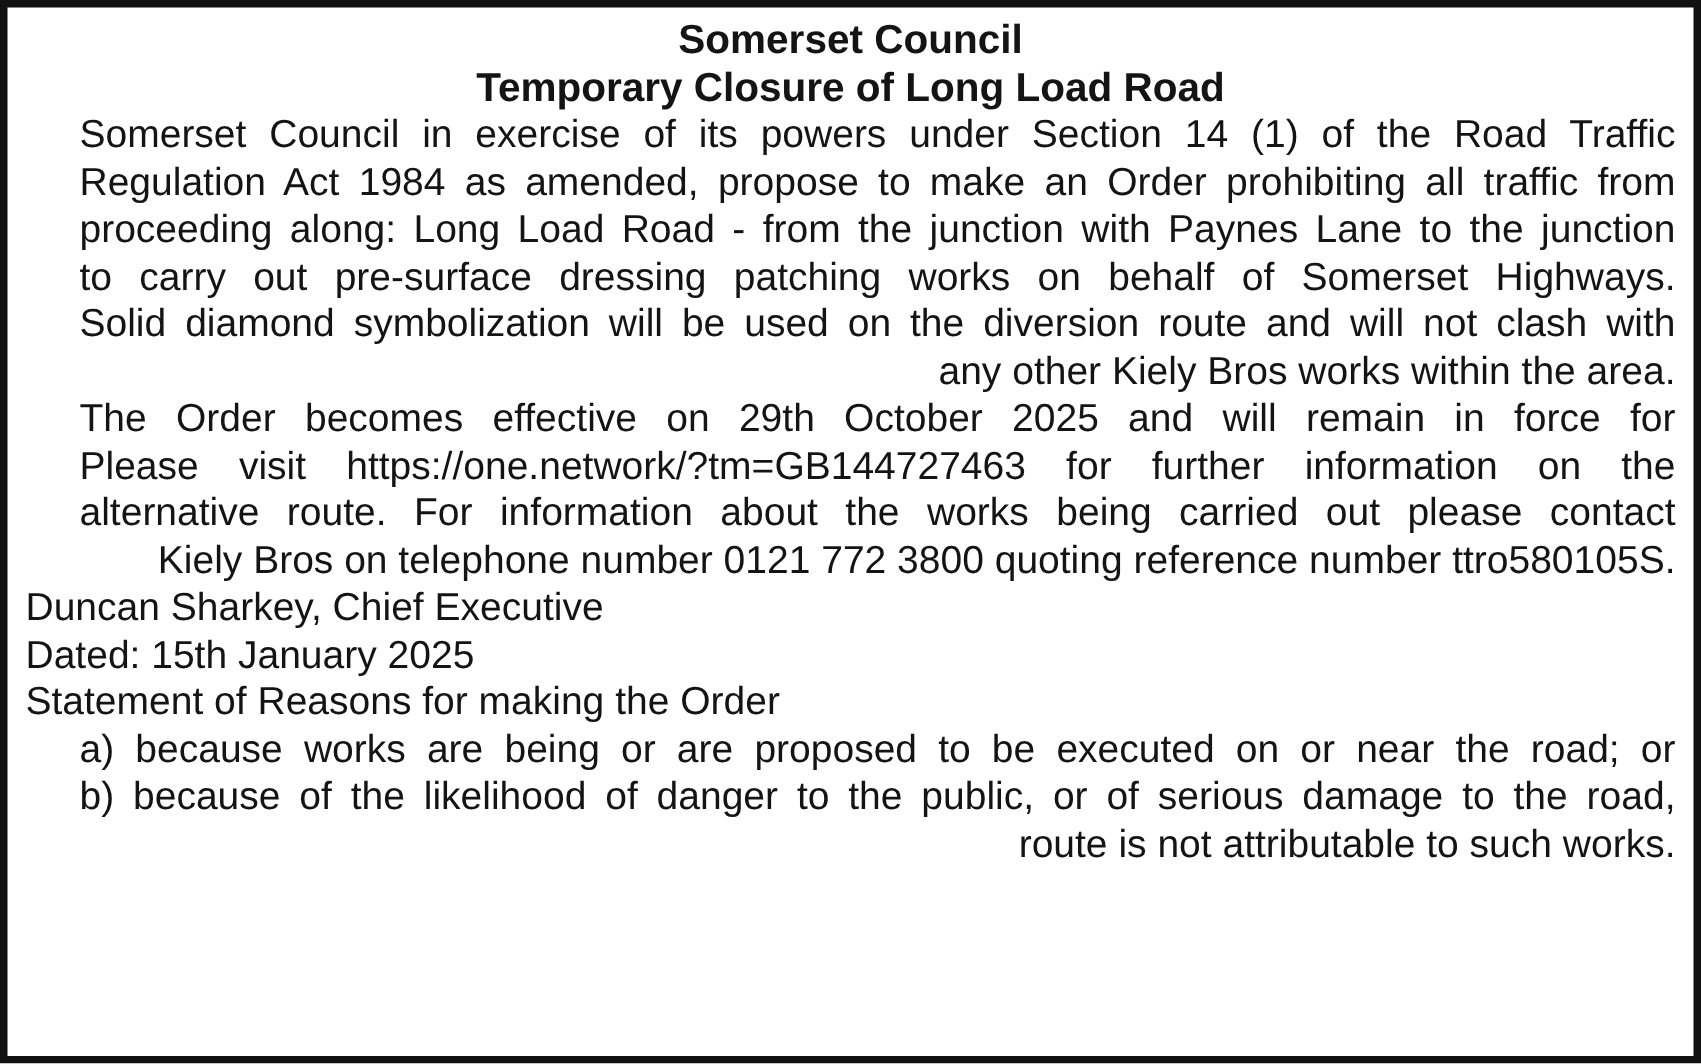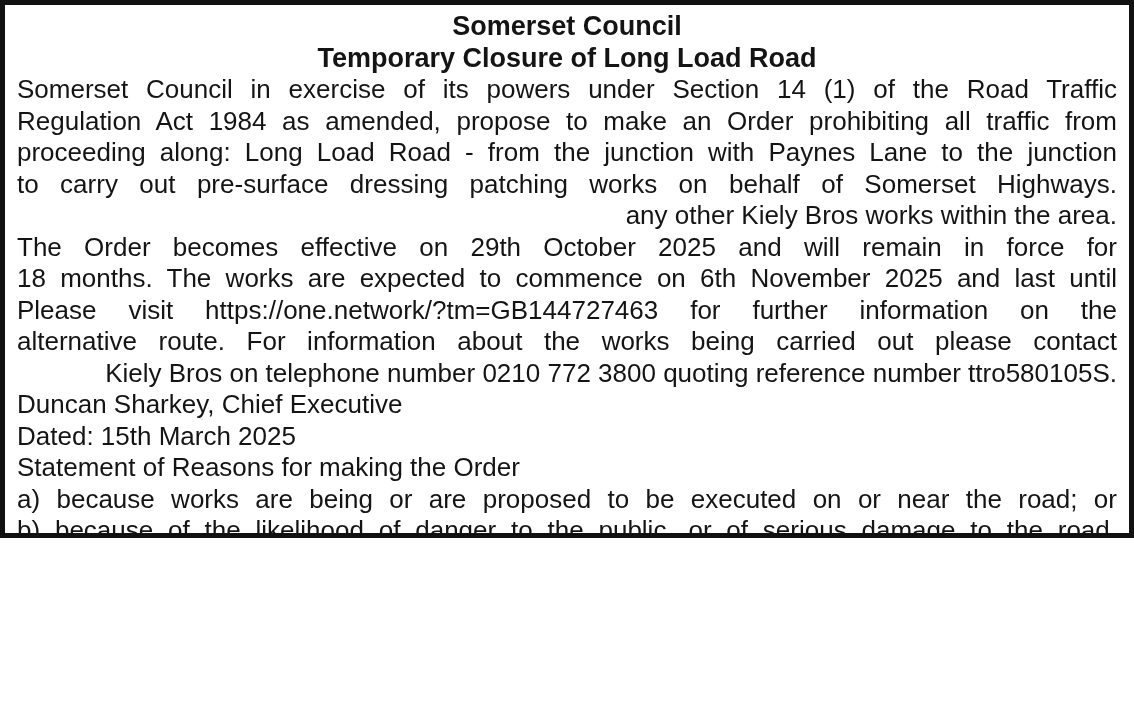--- a/index.html
+++ b/index.html
@@ -3,41 +3,42 @@
 <meta charset="utf-8">
 <style>
   html, body {
     margin: 0;
     padding: 0;
     background: #ffffff;
   }
   .notice {
     box-sizing: border-box;
     width: 1134px;
-    height: 538px;
+    height: 709px;
     border: 5px solid #111111;
     background: #ffffff;
     padding: 6px 12px 0 12px;
     overflow: hidden;
     font-family: "Liberation Sans", "DejaVu Sans", sans-serif;
     font-size: 26px;
     line-height: 31.5px;
     color: #141414;
   }
   .title-block div {
     text-align: center;
     font-weight: bold;
     font-size: 27px;
   }
   
   .jblock .jline {
     text-align: justify;
     text-align-last: justify;
     -moz-text-align-last: justify;
     white-space: normal;
+    margin-left: 36px;
   }
   .jblock .jline-last {
     text-align: right;
   }
   .sig-block div {
     text-align: left;
   }
   .statement-heading {
     text-align: left;
   }
@@ -50,34 +51,34 @@
   <div class="title-block">
       <div>Somerset Council</div>
       <div>Temporary Closure of Long Load Road</div>
     </div>
 
   <div class="jblock">
       <div class="jline">Somerset Council in exercise of its powers under Section 14 (1) of the Road Traffic</div>
       <div class="jline">Regulation Act 1984 as amended, propose to make an Order prohibiting all traffic from</div>
       <div class="jline">proceeding along: Long Load Road - from the junction with Paynes Lane to the junction</div>
       <div class="jline">to carry out pre-surface dressing patching works on behalf of Somerset Highways.</div>
+      <div class="jline">Solid diamond symbolization will be used on the diversion route and will not clash with</div>
       <div class="jline-last">any other Kiely Bros works within the area.</div>
     </div>
 
   <div class="jblock">
       <div class="jline">The Order becomes effective on 29th October 2025 and will remain in force for</div>
-      <div class="jline">18 months. The works are expected to commence on 6th November 2025 and last until</div>
       <div class="jline">Please visit https://one.network/?tm=GB144727463 for further information on the</div>
       <div class="jline">alternative route. For information about the works being carried out please contact</div>
-      <div class="jline-last">Kiely Bros on telephone number 0210 772 3800 quoting reference number ttro580105S.</div>
+      <div class="jline-last">Kiely Bros on telephone number 0121 772 3800 quoting reference number ttro580105S.</div>
     </div>
 
   <div class="sig-block">
       <div>Duncan Sharkey, Chief Executive</div>
-      <div>Dated: 15th March 2025</div>
+      <div>Dated: 15th January 2025</div>
     </div>
 
   <div class="statement-heading">Statement of Reasons for making the Order</div>
 
   <div class="jblock">
       <div class="jline">a) because works are being or are proposed to be executed on or near the road; or</div>
       <div class="jline">b) because of the likelihood of danger to the public, or of serious damage to the road,</div>
       <div class="jline-last">route is not attributable to such works.</div>
     </div>
 

